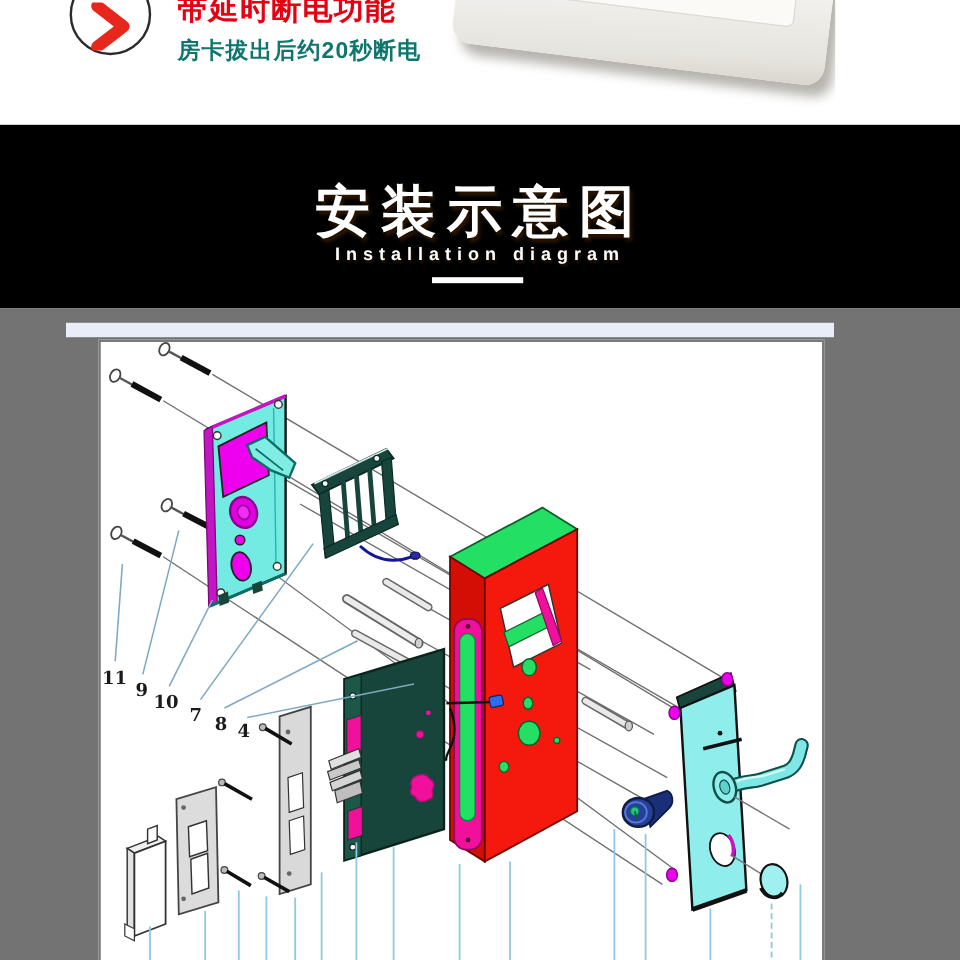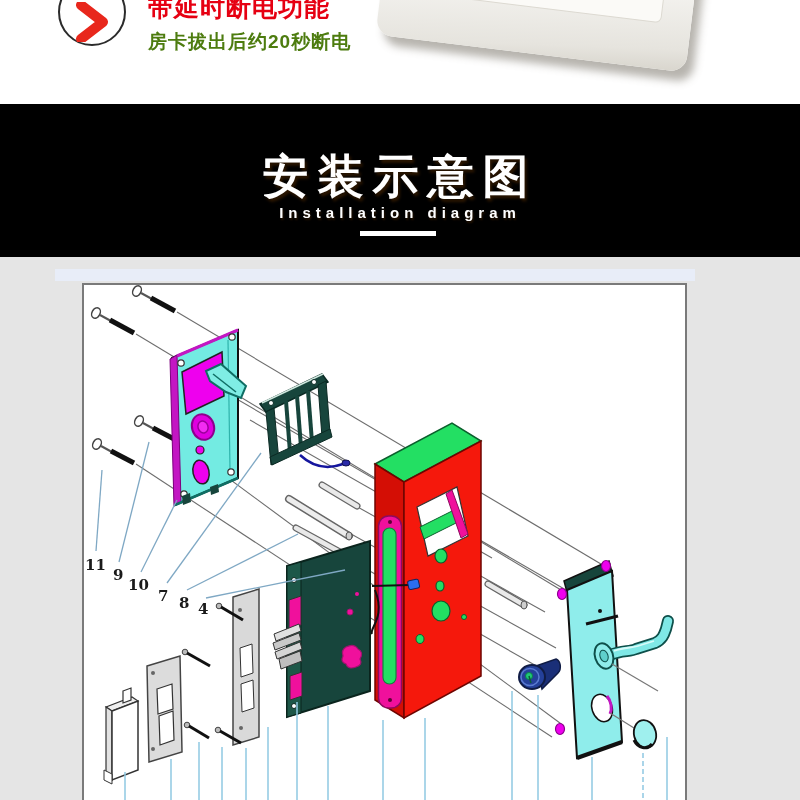--- a/index.html
+++ b/index.html
@@ -1,44 +1,44 @@
 <!DOCTYPE html>
 <html><head>
 <meta charset="utf-8">
 <style>
   html,body{margin:0;padding:0;}
   body{width:800px;height:800px;position:relative;overflow:hidden;background:#fff;
        font-family:"Liberation Sans","DejaVu Sans",sans-serif;}
   
-  .top-section{position:absolute;left:0;top:0;width:800px;height:104px;background:#fff;overflow:hidden;}
+  .top-section{position:absolute;left:0;top:0;width:696px;height:104px;background:#fff;overflow:hidden;}
   .badge-circle{position:absolute;left:58px;top:-22px;width:64px;height:64px;border:2px solid #2b2b2b;
                 border-radius:50%;background:#fff;}
   .badge-circle svg{position:absolute;left:14px;top:22px;}
   .promo-title{position:absolute;left:148px;top:-9px;font-size:25px;font-weight:bold;color:#e60012;
                letter-spacing:1px;}
-  .promo-line{position:absolute;left:148px;font-size:19px;font-weight:600;color:#4d7c0f;letter-spacing:1px;}
+  .promo-line{position:absolute;left:148px;font-size:19px;font-weight:600;color:#0f766e;letter-spacing:1px;}
   .promo-line.l1{top:29px;}
   .promo-line.l2{top:58px;}
   .product-photo{position:absolute;left:382px;top:-72px;width:312px;height:126px;
                  transform:rotate(7deg);transform-origin:50% 50%;
                  background:linear-gradient(175deg,#f6f5f2 40%,#e6e4de 85%,#d8d5cd 100%);
                  border-radius:16px;box-shadow:8px 9px 9px rgba(95,88,75,.45);}
   .product-photo-inner{position:absolute;left:28px;top:6px;width:252px;height:72px;
                  background:#fbfaf7;border:1px solid #dcd9d1;border-radius:6px;}
   
   .banner{position:absolute;left:0;top:104px;width:800px;height:153px;background:#000000;}
   .banner-title{position:absolute;left:0;top:42px;width:800px;text-align:center;color:#fff;
                 font-size:46px;font-weight:bold;letter-spacing:9px;
                 text-shadow:2px 3px 3px rgba(130,65,0,.35);}
   .banner-subtitle{position:absolute;left:0;top:100px;width:800px;text-align:center;color:#fff;
                 font-size:15px;letter-spacing:5px;font-weight:600;
                 text-shadow:1px 2px 2px rgba(130,65,0,.3);}
   .banner-bar{position:absolute;left:360px;top:127px;width:76px;height:5px;background:#fff;}
   
-  .diagram-section{position:absolute;left:0;top:257px;width:800px;height:543px;background:#e5e5e5;}
+  .diagram-section{position:absolute;left:0;top:257px;width:800px;height:543px;background:#737373;}
   .blue-strip{position:absolute;left:55px;top:12px;width:640px;height:12px;background:#e8edf8;}
   .diagram-frame{position:absolute;left:82px;top:26px;width:601px;height:540px;
                  border:2px solid #7a7a7a;background:#fff;}
   .diagram-svg{position:absolute;left:0;top:-257px;width:800px;height:800px;}
   svg text.part-num{font-family:"DejaVu Serif","Liberation Serif",serif;font-size:15px;font-weight:bold;fill:#1a1a1a;}
 </style>
 </head>
 <body>
 
 <div class="top-section">

